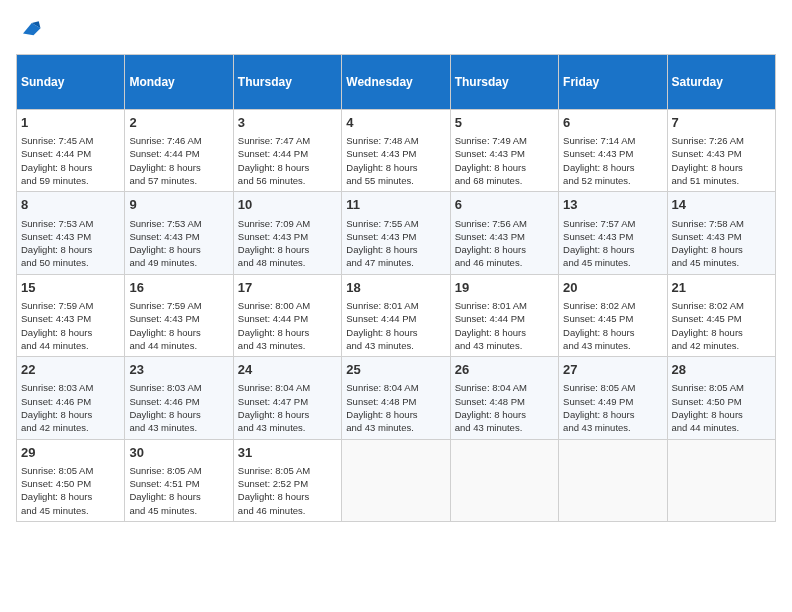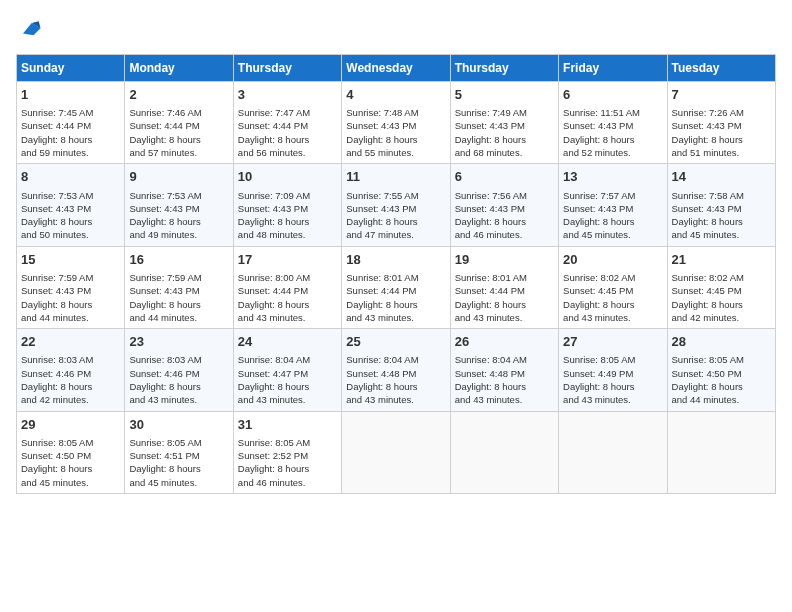--- a/index.html
+++ b/index.html
@@ -49,21 +49,21 @@
     table {
       width: 100%;
       border-collapse: collapse;
       table-layout: fixed;
     }
     th {
       background-color: #1a73c8;
       color: #fff;
       font-size: 12px;
       font-weight: bold;
-      padding: 6px 4px;
+      padding: 20px 4px;
       text-align: left;
       border: 1px solid #ccc;
     }
     td {
       vertical-align: top;
       border: 1px solid #d0d0d0;
       padding: 4px 4px 4px 4px;
       font-size: 9.5px;
       color: #333;
       line-height: 1.4;
@@ -106,21 +106,21 @@
 
 <table>
   <thead>
     <tr>
     <th>Sunday</th>
         <th>Monday</th>
         <th>Thursday</th>
         <th>Wednesday</th>
         <th>Thursday</th>
         <th>Friday</th>
-        <th>Tuesday</th>
+        <th>Saturday</th>
       </tr>
   </thead>
   <tbody id="calendar-body">
   <tr>
         <td>
           <span class="day-num">1</span>
           <div>Sunrise: 7:45 AM</div>
           <div>Sunset: 4:44 PM</div>
           <div>Daylight: 8 hours</div>
           <div>and 59 minutes.</div>
@@ -148,21 +148,21 @@
         </td>
         <td>
           <span class="day-num">5</span>
           <div>Sunrise: 7:49 AM</div>
           <div>Sunset: 4:43 PM</div>
           <div>Daylight: 8 hours</div>
           <div>and 68 minutes.</div>
         </td>
         <td>
           <span class="day-num">6</span>
-          <div>Sunrise: 11:51 AM</div>
+          <div>Sunrise: 7:14 AM</div>
           <div>Sunset: 4:43 PM</div>
           <div>Daylight: 8 hours</div>
           <div>and 52 minutes.</div>
         </td>
         <td>
           <span class="day-num">7</span>
           <div>Sunrise: 7:26 AM</div>
           <div>Sunset: 4:43 PM</div>
           <div>Daylight: 8 hours</div>
           <div>and 51 minutes.</div>

